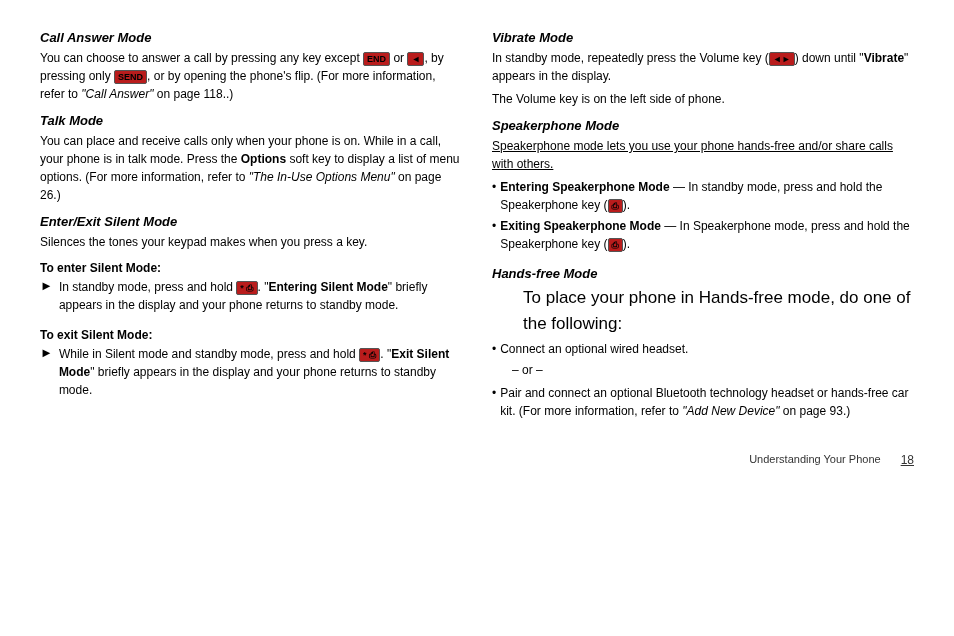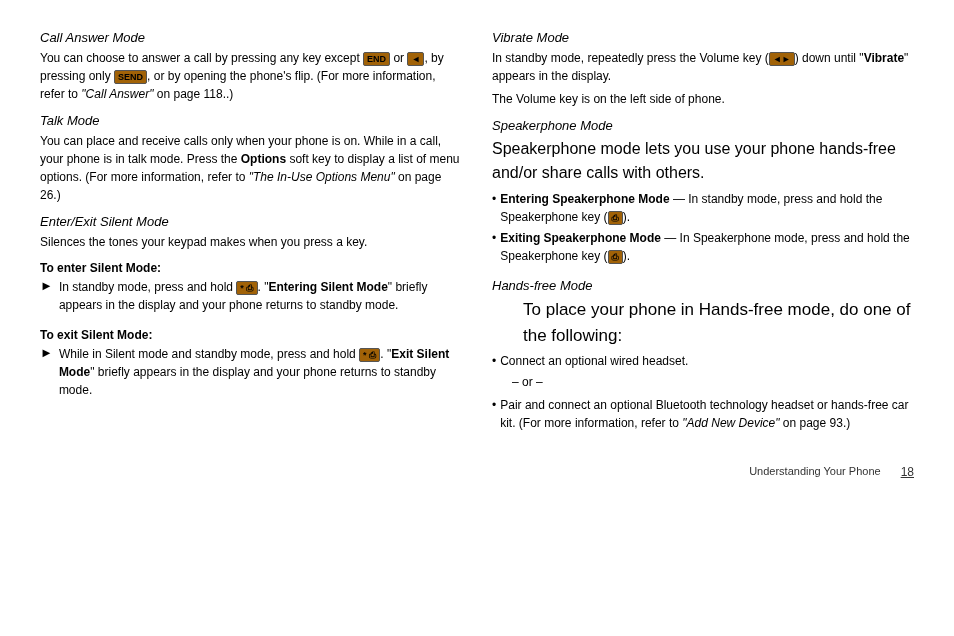--- a/index.html
+++ b/index.html
@@ -20,21 +20,21 @@
     .column {
       flex: 1;
       display: flex;
       flex-direction: column;
       gap: 0;
     }
     .section {
       margin-bottom: 10px;
     }
     .section-title {
-      font-weight: normal;
+      font-weight: bold;
       font-style: italic;
       font-size: 13px;
       margin-bottom: 4px;
     }
     .section-subtitle {
       font-weight: bold;
       font-size: 12px;
       margin-bottom: 3px;
     }
     .section-body-noindent {
@@ -58,21 +58,21 @@
       flex-shrink: 0;
       font-size: 13px;
     }
     .key-icon {
       display: inline-block;
       border: 1px solid #555;
       border-radius: 2px;
       padding: 0px 3px;
       font-size: 9px;
       font-weight: bold;
-      background: #a16207;
+      background: #b91c1c;
       vertical-align: middle;
       line-height: 1.4;
       text-align: right;
     }
     .page-footer {
       display: flex;
       justify-content: flex-end;
       align-items: flex-start;
       margin-top: auto;
       padding-top: 20px;
@@ -153,21 +153,21 @@
       <div class="section-body-noindent" style="font-size:12px;line-height:1.5;margin-bottom:5px;">
         In standby mode, repeatedly press the Volume key (<span class="key-icon">◄►</span>) down until "<span class="bold">Vibrate</span>" appears in the display.
       </div>
       <div class="section-body-noindent" style="font-size:12px;line-height:1.5;">
         The Volume key is on the left side of phone.
       </div>
     </div>
 
     <div class="section">
       <div class="section-title">Speakerphone Mode</div>
-      <div class="section-body-noindent" style="font-size:16px;line-height:1.5;margin-bottom:5px;">
+      <div class="section-body-noindent" style="font-size:12px;line-height:1.5;margin-bottom:5px;text-decoration:underline;">
         Speakerphone mode lets you use your phone hands-free and/or share calls with others.
       </div>
       <div class="bullet-item" style="font-size:12px;line-height:1.5;margin-bottom:3px;">
         <span class="bullet-dot">•</span>
         <div>
           <span class="bold">Entering Speakerphone Mode</span> — In standby mode, press and hold the Speakerphone key (<span class="key-icon">⎙</span>).
         </div>
       </div>
       <div class="bullet-item" style="font-size:12px;line-height:1.5;">
         <span class="bullet-dot">•</span>

